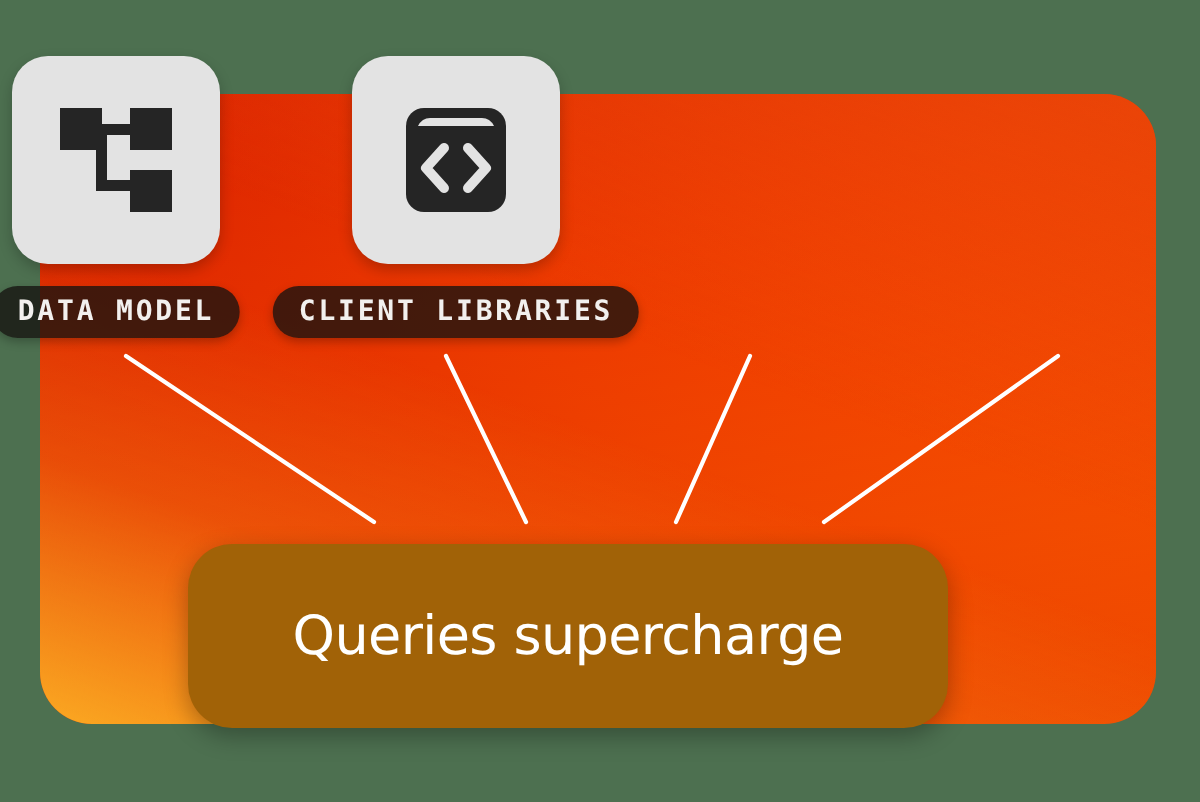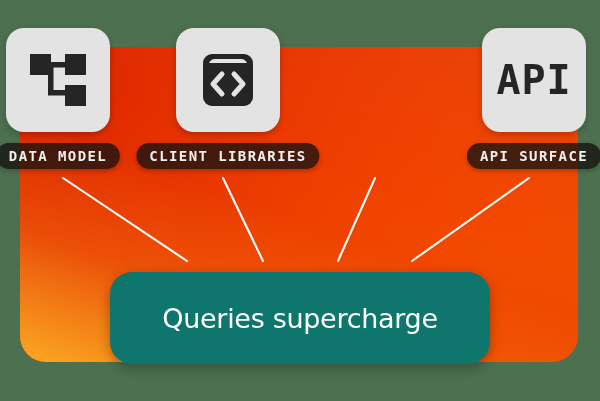--- a/index.html
+++ b/index.html
@@ -93,26 +93,26 @@
   }
 
   #node-0 { left: 6px; }
   #node-1 { left: 176px; }
   #node-2 { left: 322px; }
   #node-3 { left: 482px; }
 
   
   #callout {
     position: absolute;
-    left: 110px;
+    left: 94px;
     top: 272px;
     width: 380px;
     height: 92px;
     border-radius: 22px;
-    background: #0f766e;
+    background: #a16207;
     box-shadow: 0 4px 12px rgba(0,0,0,0.3);
     display: flex;
     flex-direction: column;
     align-items: center;
     justify-content: center;
     text-align: center;
   }
   .callout-line {
     color: #ffffff;
     font-family: "DejaVu Sans", sans-serif;
@@ -157,24 +157,18 @@
         <rect x="2" y="1" width="50" height="52" rx="9" fill="#252525"></rect>
         <path d="M8 10 Q10 6 14 6 L40 6 Q44 6 46 10 Z" fill="#e3e3e3"></path>
         <path d="M21 21 L12 31 L21 41" stroke="#e3e3e3" stroke-width="5" fill="none" stroke-linecap="round" stroke-linejoin="round"></path>
         <path d="M33 21 L42 31 L33 41" stroke="#e3e3e3" stroke-width="5" fill="none" stroke-linecap="round" stroke-linejoin="round"></path>
       </svg>
     </div>
     <div class="node-pill">CLIENT LIBRARIES</div>
   </div>
 
 
-  <div class="node" id="node-3">
-    <div class="node-card">
-      <span class="node-icon" style="font-family:'DejaVu Sans Mono','Liberation Mono',monospace;font-size:40px;font-weight:700;letter-spacing:1px;color:#252525;">API</span>
-    </div>
-    <div class="node-pill">API SURFACE</div>
-  </div>
 
   <div id="callout">
     <div class="callout-line">Queries supercharge</div>
   </div>
 
 </div>
 
 </body></html>

